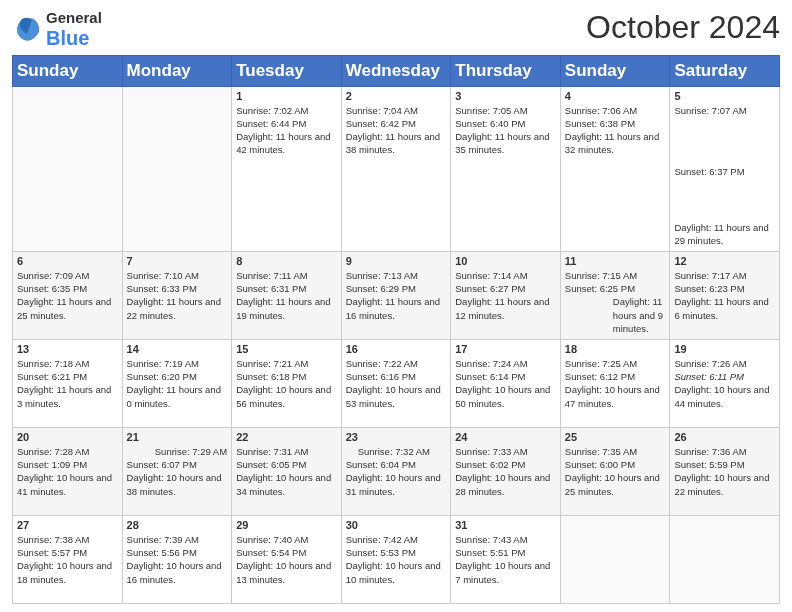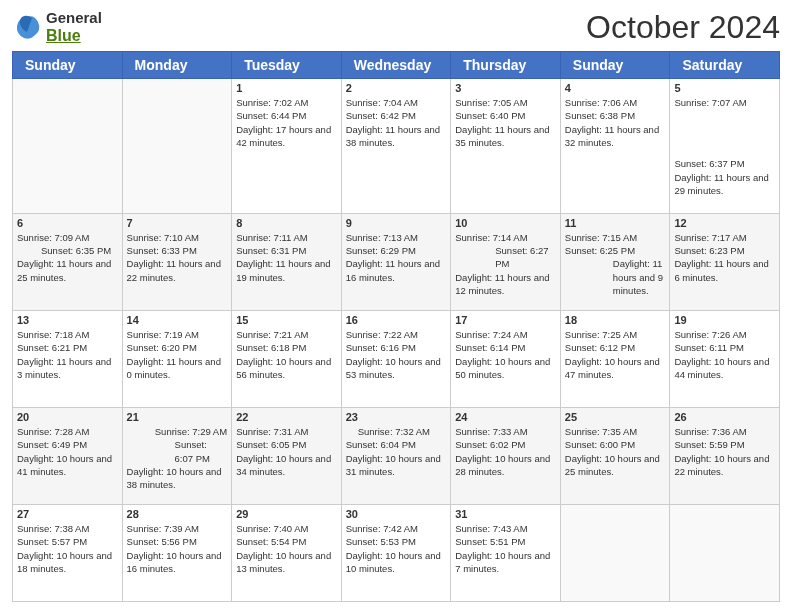--- a/index.html
+++ b/index.html
@@ -32,24 +32,23 @@
       display: flex;
       flex-direction: column;
       line-height: 1.1;
     }
     .logo-general {
       font-size: 15px;
       font-weight: bold;
       color: #333;
     }
     .logo-blue {
-      font-size: 16px;
+      font-size: 20px;
       font-weight: bold;
-      color: #4d7c0f;
-      text-decoration: underline;
+      color: #3b82f6;
     }
     .logo-icon {
       width: 30px;
       height: 30px;
     }
     .title-block {
       text-align: right;
     }
     .title-month {
       font-size: 32px;
@@ -64,23 +63,23 @@
     .calendar {
       flex: 1;
       border: 1px solid #ccc;
       border-collapse: collapse;
       width: 100%;
       table-layout: fixed;
     }
     .calendar th {
       background: #4472c4;
       color: #fff;
-      font-size: 14px;
+      font-size: 17px;
       font-weight: bold;
-      padding: 5px 12px;
+      padding: 5px 4px;
       border: 1px solid #3a62b4;
       text-align: left;
     }
     .calendar td {
       border: 1px solid #ccc;
       vertical-align: top;
       padding: 3px 4px;
       font-size: 9.5px;
       color: #333;
       height: 88px;
@@ -132,21 +131,21 @@
         </tr>
       </thead>
     <tbody id="cal-body">
         <tr>
           <td class="empty"></td>
           <td class="empty"></td>
           <td>
             <span class="day-num">1</span>
             <span style="display: block; line-height: 1.4;">Sunrise: 7:02 AM</span>
             <span style="display: block; line-height: 1.4;">Sunset: 6:44 PM</span>
-            <span style="display: block; line-height: 1.4;">Daylight: 17 hours and 42 minutes.</span>
+            <span style="display: block; line-height: 1.4;">Daylight: 11 hours and 42 minutes.</span>
           </td>
           <td>
             <span class="day-num">2</span>
             <span style="display: block; line-height: 1.4;">Sunrise: 7:04 AM</span>
             <span style="display: block; line-height: 1.4;">Sunset: 6:42 PM</span>
             <span style="display: block; line-height: 1.4;">Daylight: 11 hours and 38 minutes.</span>
           </td>
           <td>
             <span class="day-num">3</span>
             <span style="display: block; line-height: 1.4;">Sunrise: 7:05 AM</span>
@@ -156,28 +155,28 @@
           <td>
             <span class="day-num">4</span>
             <span style="display: block; line-height: 1.4;">Sunrise: 7:06 AM</span>
             <span style="display: block; line-height: 1.4;">Sunset: 6:38 PM</span>
             <span style="display: block; line-height: 1.4;">Daylight: 11 hours and 32 minutes.</span>
           </td>
           <td>
             <span class="day-num">5</span>
             <span style="display: block; line-height: 1.4;">Sunrise: 7:07 AM</span>
             <span style="display: block; line-height: 1.4; margin-top: 48px;">Sunset: 6:37 PM</span>
-            <span style="display: block; line-height: 1.4;">Daylight: 11 hours and 29 minutes.</span>
+            <span style="display: block; line-height: 1.4; margin-top: 43px;">Daylight: 11 hours and 29 minutes.</span>
           </td>
         </tr>
         <tr>
           <td>
             <span class="day-num">6</span>
             <span style="display: block; line-height: 1.4;">Sunrise: 7:09 AM</span>
-            <span style="display: block; line-height: 1.4; margin-left: 24px;">Sunset: 6:35 PM</span>
+            <span style="display: block; line-height: 1.4;">Sunset: 6:35 PM</span>
             <span style="display: block; line-height: 1.4;">Daylight: 11 hours and 25 minutes.</span>
           </td>
           <td>
             <span class="day-num">7</span>
             <span style="display: block; line-height: 1.4;">Sunrise: 7:10 AM</span>
             <span style="display: block; line-height: 1.4;">Sunset: 6:33 PM</span>
             <span style="display: block; line-height: 1.4;">Daylight: 11 hours and 22 minutes.</span>
           </td>
           <td>
             <span class="day-num">8</span>
@@ -187,21 +186,21 @@
           </td>
           <td>
             <span class="day-num">9</span>
             <span style="display: block; line-height: 1.4;">Sunrise: 7:13 AM</span>
             <span style="display: block; line-height: 1.4;">Sunset: 6:29 PM</span>
             <span style="display: block; line-height: 1.4;">Daylight: 11 hours and 16 minutes.</span>
           </td>
           <td>
             <span class="day-num">10</span>
             <span style="display: block; line-height: 1.4;">Sunrise: 7:14 AM</span>
-            <span style="display: block; line-height: 1.4; margin-left: 40px;">Sunset: 6:27 PM</span>
+            <span style="display: block; line-height: 1.4;">Sunset: 6:27 PM</span>
             <span style="display: block; line-height: 1.4;">Daylight: 11 hours and 12 minutes.</span>
           </td>
           <td>
             <span class="day-num">11</span>
             <span style="display: block; line-height: 1.4;">Sunrise: 7:15 AM</span>
             <span style="display: block; line-height: 1.4;">Sunset: 6:25 PM</span>
             <span style="display: block; line-height: 1.4; margin-left: 48px;">Daylight: 11 hours and 9 minutes.</span>
           </td>
           <td>
             <span class="day-num">12</span>
@@ -243,35 +242,35 @@
           </td>
           <td>
             <span class="day-num">18</span>
             <span style="display: block; line-height: 1.4;">Sunrise: 7:25 AM</span>
             <span style="display: block; line-height: 1.4;">Sunset: 6:12 PM</span>
             <span style="display: block; line-height: 1.4;">Daylight: 10 hours and 47 minutes.</span>
           </td>
           <td>
             <span class="day-num">19</span>
             <span style="display: block; line-height: 1.4;">Sunrise: 7:26 AM</span>
-            <span style="display: block; line-height: 1.4;">Sunset: 6:11 PM</span>
+            <span style="display: block; line-height: 1.4; font-style: italic;">Sunset: 6:11 PM</span>
             <span style="display: block; line-height: 1.4;">Daylight: 10 hours and 44 minutes.</span>
           </td>
         </tr>
         <tr>
           <td>
             <span class="day-num">20</span>
             <span style="display: block; line-height: 1.4;">Sunrise: 7:28 AM</span>
-            <span style="display: block; line-height: 1.4;">Sunset: 6:49 PM</span>
+            <span style="display: block; line-height: 1.4;">Sunset: 1:09 PM</span>
             <span style="display: block; line-height: 1.4;">Daylight: 10 hours and 41 minutes.</span>
           </td>
           <td>
             <span class="day-num">21</span>
             <span style="display: block; line-height: 1.4; text-align: right;">Sunrise: 7:29 AM</span>
-            <span style="display: block; line-height: 1.4; margin-left: 48px;">Sunset: 6:07 PM</span>
+            <span style="display: block; line-height: 1.4;">Sunset: 6:07 PM</span>
             <span style="display: block; line-height: 1.4;">Daylight: 10 hours and 38 minutes.</span>
           </td>
           <td>
             <span class="day-num">22</span>
             <span style="display: block; line-height: 1.4;">Sunrise: 7:31 AM</span>
             <span style="display: block; line-height: 1.4;">Sunset: 6:05 PM</span>
             <span style="display: block; line-height: 1.4;">Daylight: 10 hours and 34 minutes.</span>
           </td>
           <td>
             <span class="day-num">23</span>

